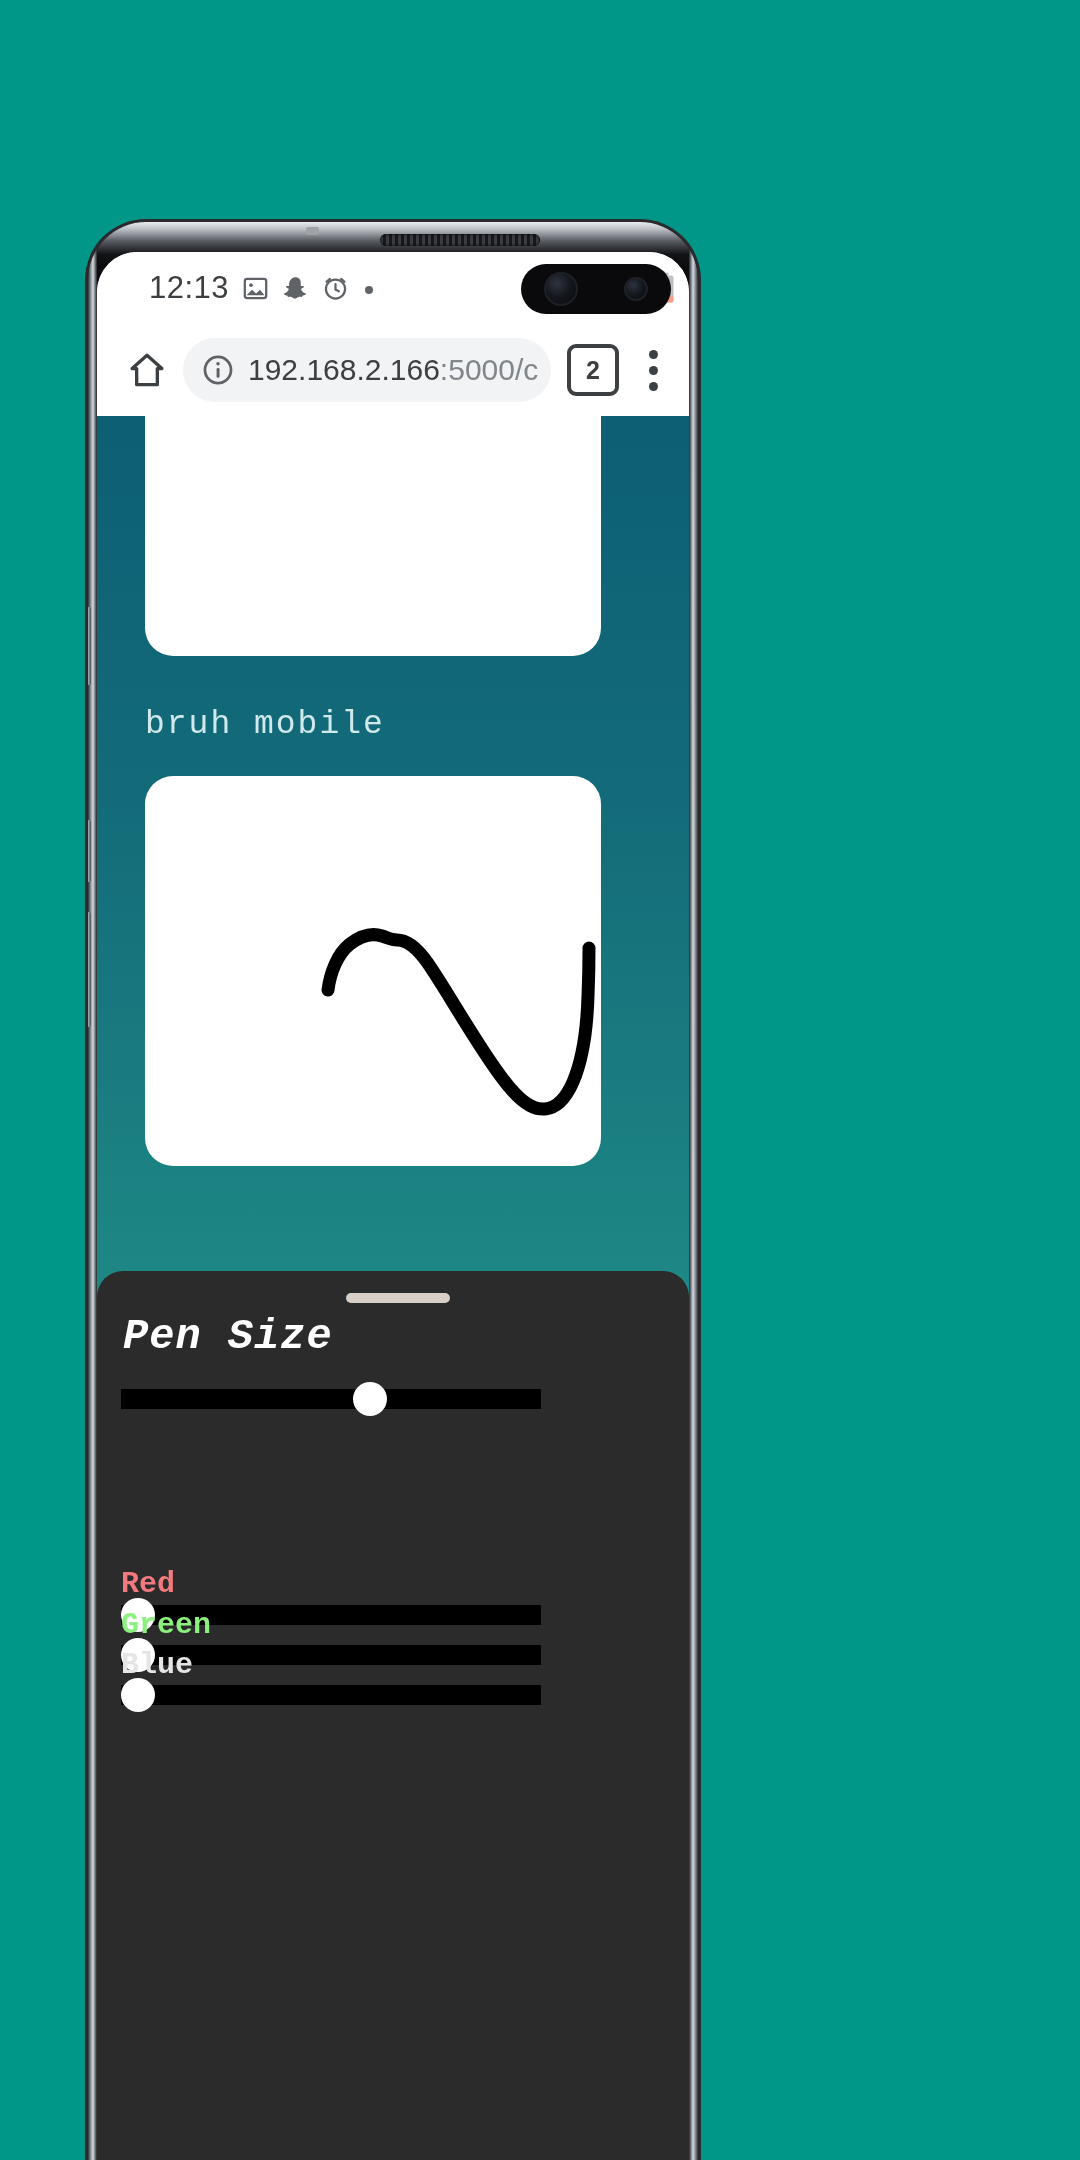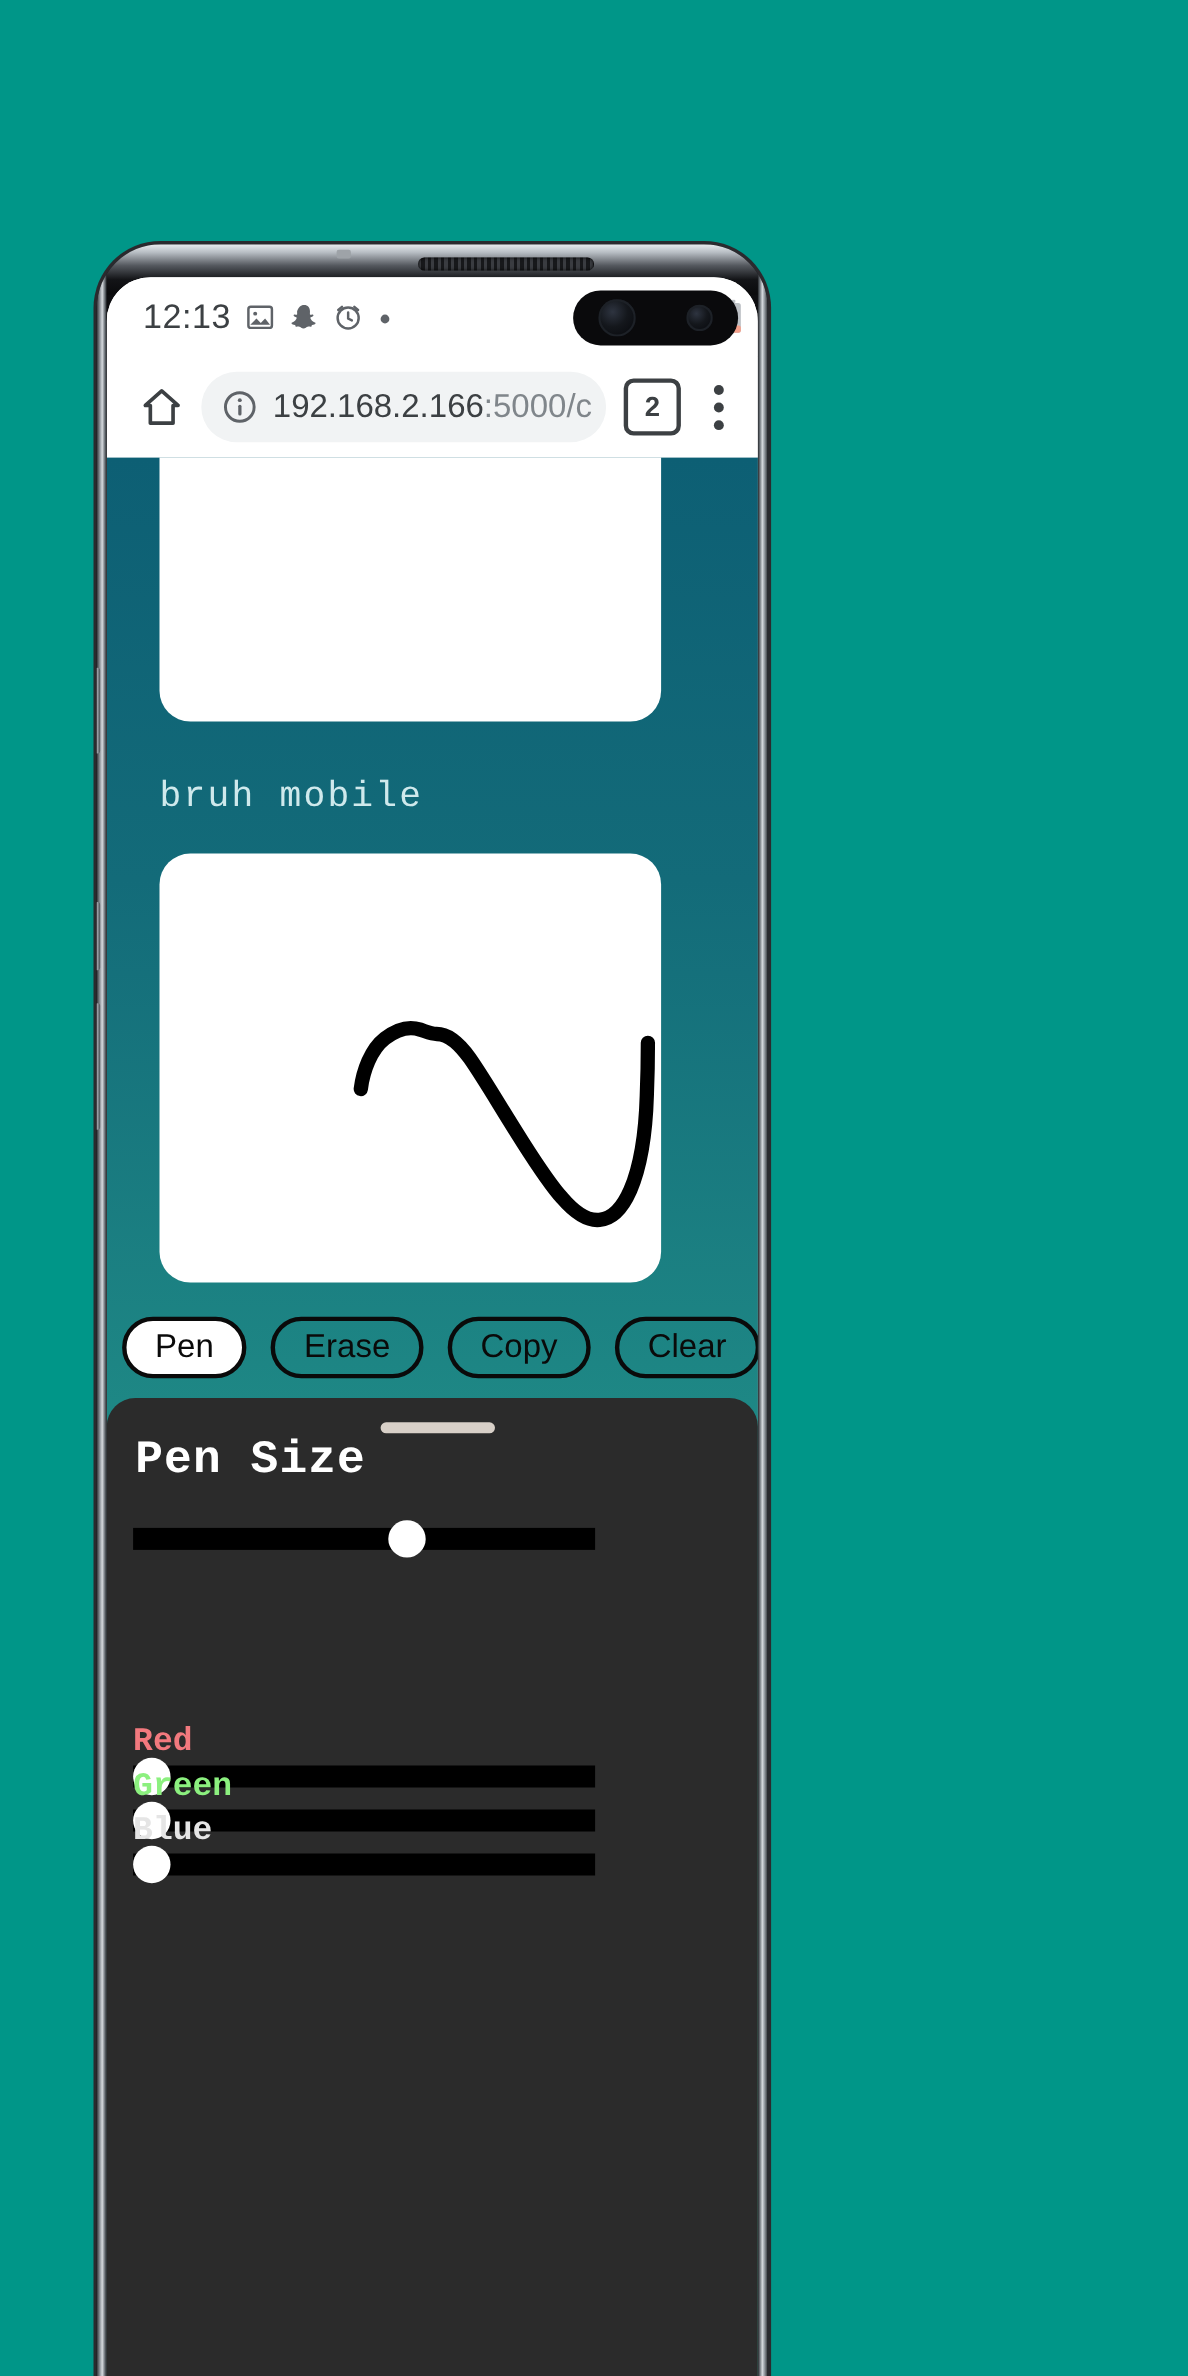--- a/index.html
+++ b/index.html
@@ -46,21 +46,21 @@
     position:absolute;left:9px;top:30px;width:592px;height:1908px;
     background:#ffffff;border-radius:40px 40px 0 0;overflow:hidden;
   }
 
   
   #statusbar{
     position:absolute;left:0;top:0;width:592px;height:72px;background:#fff;
     display:flex;align-items:center;
   }
   #status-left{display:flex;align-items:center;gap:13px;margin-left:33px;}
-  #clock{font-size:31px;color:#3c4043;letter-spacing:.5px;font-family:"Liberation Sans",sans-serif;}
+  #clock{font-size:31px;color:#3c4043;letter-spacing:.5px;font-family:"Liberation Sans",sans-serif;margin-left:19px;}
   #status-right{margin-left:auto;margin-right:14px;display:flex;align-items:center;gap:9px;}
   #batt-pct{font-size:30px;color:#3c4043;}
   .sicon{display:inline-flex;align-items:center;justify-content:center;}
 
   
   #punchhole{
     position:absolute;right:18px;top:12px;width:150px;height:50px;border-radius:26px;
     background:#0a0a0c;display:flex;align-items:center;justify-content:space-around;
   }
   .lens{width:34px;height:34px;border-radius:50%;
@@ -129,21 +129,21 @@
     position:absolute;left:0;top:855px;width:592px;height:1053px;background:#2b2b2b;
     border-radius:26px 26px 0 0;overflow:hidden;
   }
   #drag-handle{
     position:absolute;left:249px;top:22px;width:104px;height:10px;border-radius:6px;background:#d8d0c8;
   }
   .sheet-h{
     color:#fff;font-size:42px;font-weight:bold;font-family:"Liberation Mono",monospace;
     letter-spacing:1px;
   }
-  #pensize-h{position:absolute;left:26px;top:32px;}
+  #pensize-h{position:absolute;left:26px;top:42px;font-style:italic;}
   #pensize-slider{position:absolute;left:24px;top:118px;width:420px;height:20px;}
   #pencolor-h{position:absolute;left:26px;top:230px;}
 
   .track{position:absolute;height:20px;background:#000;border-radius:0;}
   .thumb{position:absolute;width:34px;height:34px;border-radius:50%;background:#fff;}
 
   .ch-label{position:absolute;font-size:30px;font-weight:bold;font-family:"Liberation Mono",monospace;}
   #red-label{left:24px;top:296px;color:#f2797e;}
   #green-label{left:24px;top:337px;color:#8cf07f;}
   #blue-label{left:24px;top:377px;color:#e5e5e5;}
@@ -262,34 +262,20 @@
                    C262 164 272 172 282 186
                    C296 206 312 234 330 262
                    C344 284 356 302 366 313
                    C378 327 390 334 400 333
                    C412 332 421 322 428 306
                    C437 285 442 254 443 220
                    C444 196 444 180 444 172" fill="none" stroke="#000" stroke-width="13" stroke-linecap="round" stroke-linejoin="round"></path>
         </svg>
       </div>
 
-      <div id="toolbar">
-        <div class="tool-btn active">
-          <span>Pen</span>
-        </div>
-        <div class="tool-btn">
-          <span>Erase</span>
-        </div>
-        <div class="tool-btn">
-          <span>Copy</span>
-        </div>
-        <div class="tool-btn">
-          <span>Clear</span>
-        </div>
-      </div>
 
       <div id="sheet">
         <div id="drag-handle"></div>
 
         <div id="pensize-h" class="sheet-h">Pen Size</div>
         <div id="pensize-slider">
           <div class="track" id="ps-track" style="left:0;top:0;width:420px;"></div>
           <div class="thumb" id="ps-thumb" style="top: -7px; left: 231.6px;"></div>
         </div>
 

